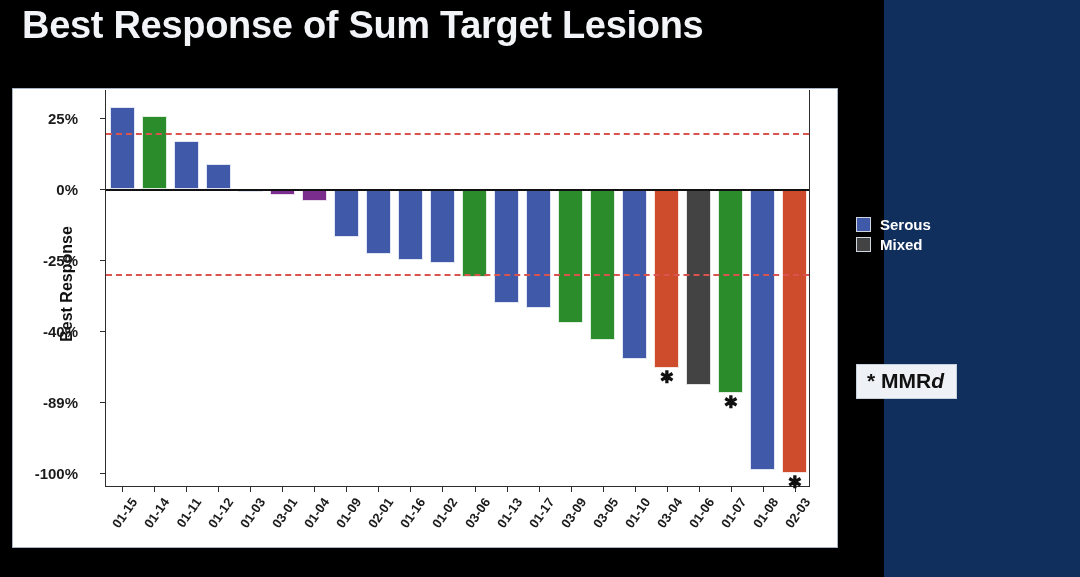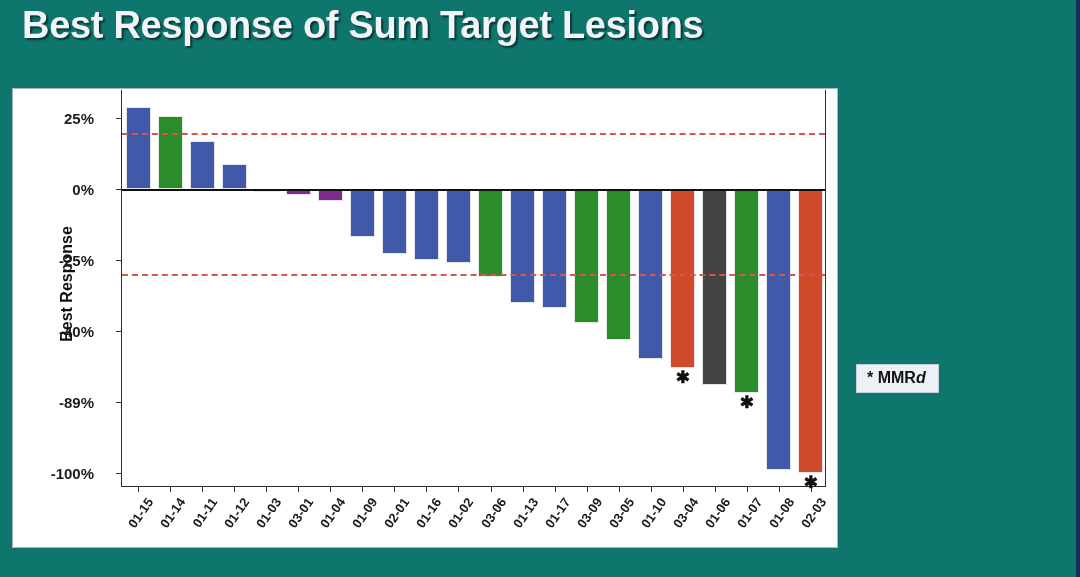--- a/index.html
+++ b/index.html
@@ -2,21 +2,21 @@
 <html><head>
 <meta charset="utf-8">
 <style>
   * { box-sizing: border-box; margin: 0; padding: 0; }
   html, body {
     width: 1080px; height: 577px;
     background: #112f5c;
     font-family: "Liberation Sans", sans-serif;
     overflow: hidden;
   }
-  #slide { position: relative; width: 1076px; height: 577px; background: #0f766e; }
+  #slide { position: relative; width: 884px; height: 577px; background: #000000; }
 
   
   #title {
     position: absolute; left: 22px; top: 4px;
     font-size: 38px; font-weight: bold; color: #f2f4f8;
     letter-spacing: -0.3px;
     text-shadow: 2px 2px 2px rgba(0,0,0,0.55);
     white-space: nowrap;
   }
 
@@ -24,21 +24,21 @@
   #panel {
     position: absolute; left: 12px; top: 88px;
     width: 826px; height: 460px;
     background: #ffffff;
     border: 1px solid #a8b4c4;
   }
 
   
   #plotbox {
     position: absolute;
-    left: 108px; top: 1px;
+    left: 92px; top: 1px;
     width: 705px; height: 397px;
     border: 1.5px solid #2d2d2d;
     border-top: none;
     background: #ffffff;
     overflow: visible;
   }
 
   
   .ytick {
     position: absolute; right: 724px;
@@ -124,21 +124,21 @@
   .legend-label {
     font-size: 15px; font-weight: bold; color: #ffffff;
     white-space: nowrap;
   }
 
   #mmrd-box {
     position: absolute; left: 856px; top: 364px;
     background: #eef2f7;
     border: 1px solid #c6d0dc;
     padding: 4px 12px 5px 10px;
-    font-size: 16px; font-weight: bold; color: #111;
+    font-size: 21px; font-weight: bold; color: #111;
     white-space: nowrap;
   }
   #mmrd-box i { font-style: italic; }
 </style>
 </head>
 <body>
 
 <div id="slide">
 
   <div id="title">Best Response of Sum Target Lesions</div>
@@ -237,17 +237,25 @@
           <div class="xtick" style="left: 630.886px; top: 405px;">01-07</div>
           <div class="xtickmark" style="left: 656.932px; top: 397px;"></div>
           <div class="xtick" style="left: 662.932px; top: 405px;">01-08</div>
           <div class="xtickmark" style="left: 688.977px; top: 397px;"></div>
           <div class="xtick" style="left: 694.977px; top: 405px;">02-03</div>
         </div>
     </div>
   </div>
 
   <div id="legend">
+      <div class="legend-row">
+        <span class="swatch" style="background: rgb(64, 89, 168);"></span>
+        <span class="legend-label">Serous</span>
+      </div>
+      <div class="legend-row">
+        <span class="swatch" style="background: rgb(67, 67, 67);"></span>
+        <span class="legend-label">Mixed</span>
+      </div>
     </div>
 
   <div id="mmrd-box"><span>* MMR</span><i>d</i></div>
 
 </div>
 
 </body></html>

